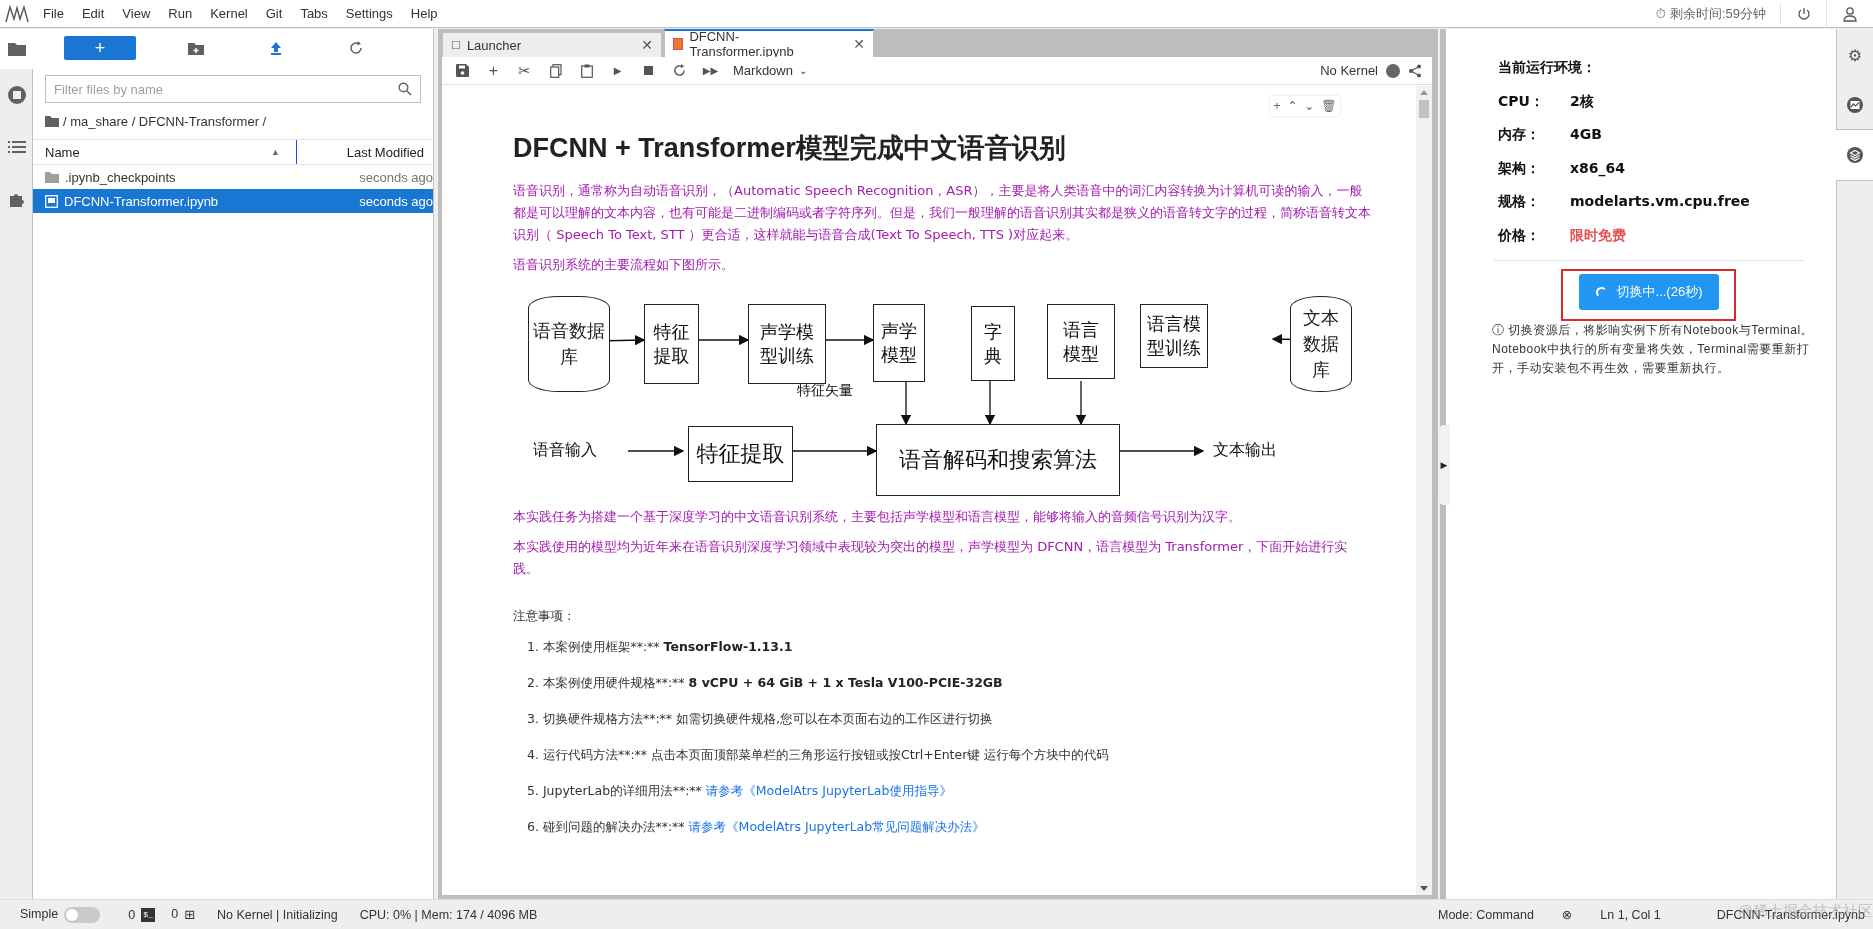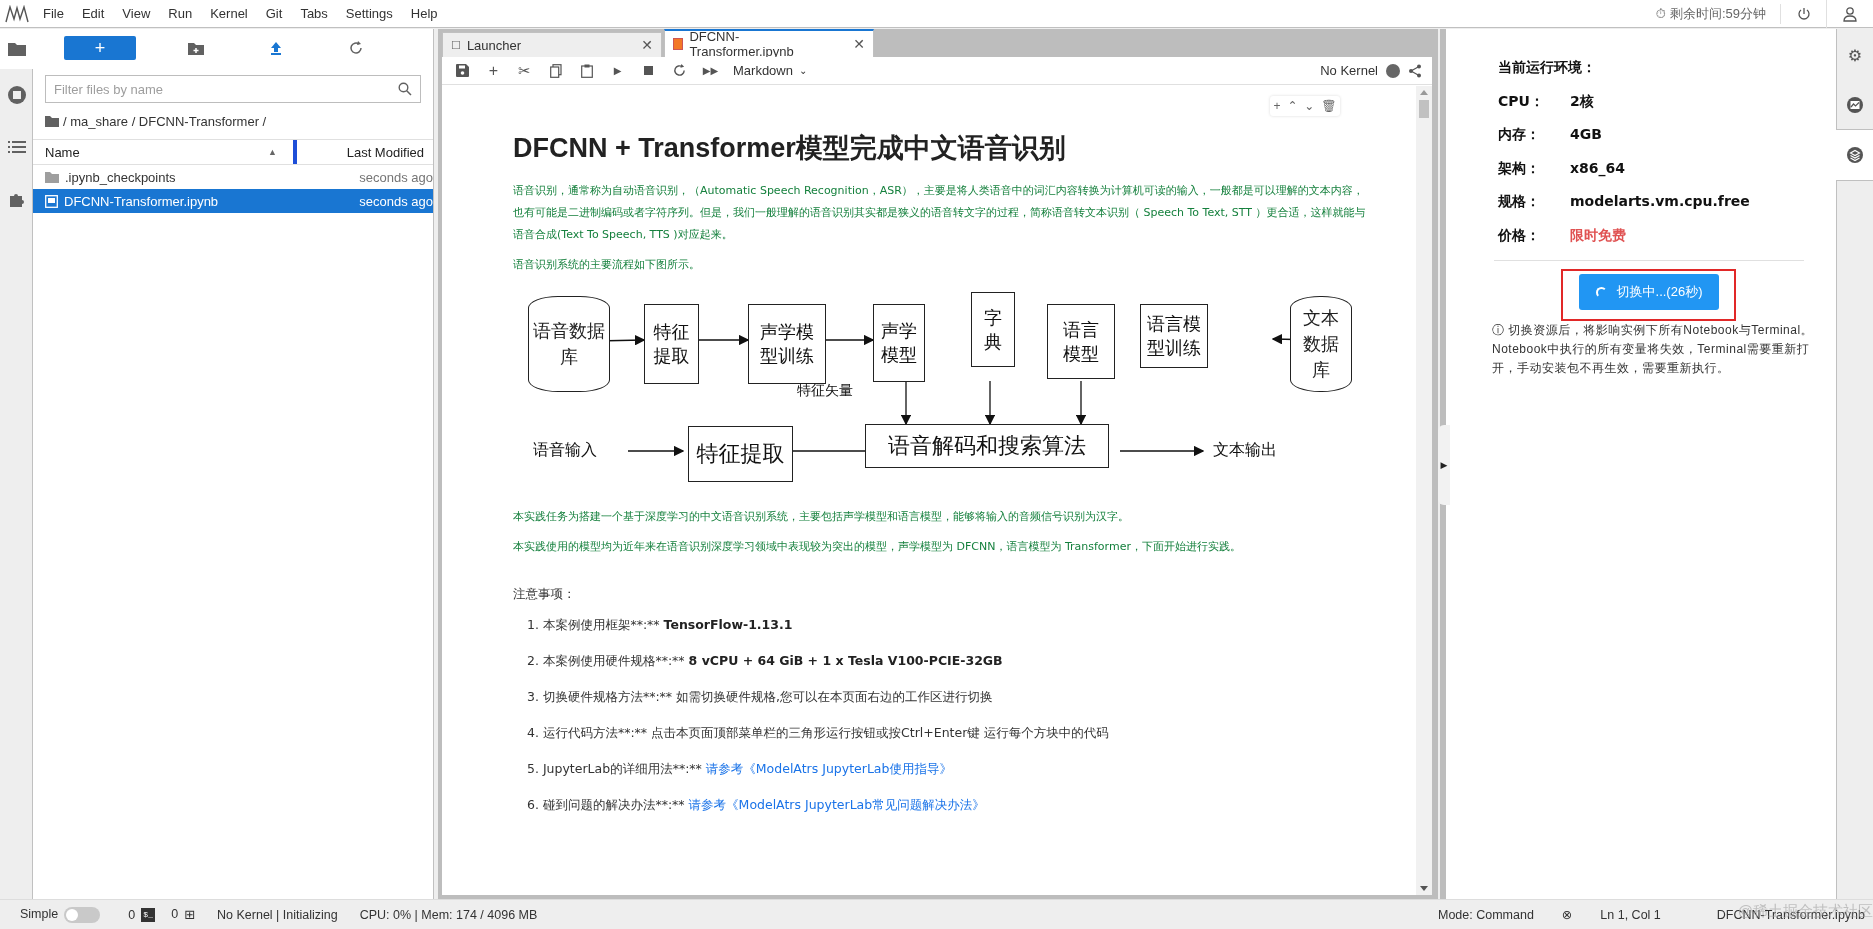--- a/index.html
+++ b/index.html
@@ -16,21 +16,21 @@
 .lb-active{background:#fff;margin-right:-1px;width:34px}
 .file-panel{position:absolute;left:33px;top:29px;width:401px;height:870px;background:#fff;border-right:1px solid #c0c0c0}
 .fp-toolbar{height:38px;display:flex;align-items:center;padding:0 0 0 37px}
 .new-btn{width:72px;height:24px;background:#1976d2;color:#fff;border-radius:2px;display:flex;align-items:center;justify-content:center;font-size:18px;margin-left:-6px}
 .fp-btn{width:80px;height:24px;display:flex;align-items:center;justify-content:center;color:#616161}
 .filter{margin:8px 12px 0 12px;height:28px;border:1px solid #bdbdbd;display:flex;align-items:center;padding:0 8px;color:#999}
 .filter input{border:none;outline:none;flex:1;font-size:13px;font-family:Liberation Sans, sans-serif;color:#333}
 .filter input::placeholder{color:#9e9e9e}
 .crumbs{margin:8px 12px 0 12px;height:20px;display:flex;align-items:center;gap:4px;color:#333;font-size:13px}
 .list-head{margin-top:8px;height:26px;border-top:1px solid #e0e0e0;border-bottom:1px solid #e0e0e0;display:flex;align-items:center;font-size:13px;color:#222}
-.lh-name{flex:1;padding-left:12px;display:flex;justify-content:space-between;padding-right:16px;border-right:4px solid #1d4ed8;height:100%;align-items:center}
+.lh-name{flex:1;padding-left:12px;display:flex;justify-content:space-between;padding-right:16px;border-right:1px solid #1d4ed8;height:100%;align-items:center}
 .lh-mod{width:136px;text-align:right;padding-right:9px}
 .row{height:24px;display:flex;align-items:center;font-size:13px;color:#333}
 .row .nm{flex:1;padding-left:12px;display:flex;align-items:center;gap:6px}
 .row .md{width:136px;text-align:right;color:#757575}
 .row.sel{background:#1976d2;color:#fff}
 .row.sel .md{color:#fff}
 .main{position:absolute;left:438px;top:29px;width:1000px;height:870px;background:#bdbdbd}
 .tabbar{height:28px;display:flex;align-items:flex-end;padding-left:4px;gap:2px}
 .tab{height:25px;padding:0 8px;display:flex;align-items:center;gap:6px;font-size:13px;background:#eee;border:1px solid #c0c0c0;border-bottom:none;color:#333}
 .tab.active{background:#fff;border-top:2px solid #1976d2;height:28px}
@@ -43,21 +43,21 @@
 .kdot{width:14px;height:14px;border-radius:50%;background:#666}
 .nb-body{position:absolute;left:0;top:29px;width:990px;height:809px;overflow:hidden}
 .cell-tools{position:absolute;left:828px;top:10px;width:70px;height:20px;border-radius:3px;box-shadow:0 0 3px rgba(0,0,0,.15);display:flex;align-items:center;justify-content:space-around;color:#666;font-size:12px;background:#fff}
 .scrollbar{position:absolute;right:0;top:0;width:16px;height:809px;background:#f1f1f1}
 .sb-thumb{position:absolute;left:3px;top:14px;width:10px;height:18px;background:#c1c1c1}
 .sb-up,.sb-down{position:absolute;left:4px;width:0;height:0;border-left:4px solid transparent;border-right:4px solid transparent}
 .sb-up{top:4px;border-bottom:5px solid #999}
 .sb-down{bottom:4px;border-top:5px solid #555}
 .md-content{position:absolute;left:71px;top:0;width:860px;font-family:"DejaVu Sans",sans-serif}
 h1{font-size:27px;font-weight:bold;color:#222;margin-top:44px;margin-bottom:14px;font-family:"Liberation Sans",sans-serif}
-.p{font-size:11px;line-height:22px;color:#15803d;margin-bottom:8px}
+.p{font-size:13px;line-height:22px;color:#a21caf;margin-bottom:8px}
 .diagram{position:relative;width:840px;height:200px;margin:10px 0 20px 0}
 .box{position:absolute;border:1.3px solid #222;background:#fff;display:flex;align-items:center;justify-content:center;text-align:center;font-family:"DejaVu Serif",serif;font-size:18px;line-height:24px;color:#111}
 .cyl{position:absolute;border:1.3px solid #222;border-radius:30px/12px;display:flex;align-items:center;justify-content:center;text-align:center;font-family:"DejaVu Serif",serif;font-size:18px;line-height:26px;background:#fff}
 .dlabel{position:absolute;font-family:"DejaVu Serif",serif;font-size:16px;color:#111}
 .notes-title{font-size:12.5px;color:#333;margin-top:20px;margin-bottom:12px}
 ol{padding-left:14px;list-style:none}
 ol li{font-size:12.5px;line-height:20px;color:#333;margin-bottom:16px}
 ol li b{font-weight:bold;color:#222}
 ol li a{color:#1a73e8;text-decoration:none}
 .collapse-h{position:absolute;left:1438px;top:425px;width:12px;height:80px;background:#f2f2f2;border-radius:6px 0 0 6px;display:flex;align-items:center;justify-content:center}
@@ -319,28 +319,28 @@
               <line x1="568" y1="95" x2="568" y2="138"></line>
               <line x1="115" y1="165" x2="170" y2="165"></line>
               <line x1="275" y1="165" x2="363" y2="165"></line>
               <line x1="607" y1="165" x2="690" y2="165"></line>
             </g>
           </svg>
           <div class="cyl" style="left:15px;top:10px;width:82px;height:96px;padding:4px">语音数据库</div>
           <div class="box" style="left:131px;top:18px;width:55px;height:80px;padding:0 6px">特征提取</div>
           <div class="box" style="left:235px;top:18px;width:78px;height:80px;padding:0 6px">声学模型训练</div>
           <div class="box" style="left:360px;top:18px;width:52px;height:78px;padding:0 5px">声学模型</div>
-          <div class="box" style="left:458px;top:6px;width:44px;height:75px;padding:0 11px">字典</div>
+          <div class="box" style="left:458px;top:20px;width:44px;height:75px;padding:0 11px">字典</div>
           <div class="box" style="left:534px;top:18px;width:68px;height:75px;padding:0 12px">语言模型</div>
           <div class="box" style="left:627px;top:18px;width:68px;height:64px;padding:0 4px">语言模型训练</div>
           <div class="cyl" style="left:777px;top:10px;width:62px;height:96px;padding:4px">文本数据库</div>
           <div class="dlabel" style="left:284px;top:96px;font-size:14px">特征矢量</div>
           <div class="dlabel" style="left:20px;top:154px">语音输入</div>
           <div class="box" style="left:175px;top:140px;width:105px;height:56px;font-size:22px">特征提取</div>
-          <div class="box" style="left:352px;top:138px;width:244px;height:44px;font-size:22px">语音解码和搜索算法</div>
+          <div class="box" style="left:363px;top:138px;width:244px;height:72px;font-size:22px">语音解码和搜索算法</div>
           <div class="dlabel" style="left:700px;top:154px">文本输出</div>
         </div>
 
         <div class="p" style="margin-top:16px">本实践任务为搭建一个基于深度学习的中文语音识别系统，主要包括声学模型和语言模型，能够将输入的音频信号识别为汉字。</div>
         <div class="p">本实践使用的模型均为近年来在语音识别深度学习领域中表现较为突出的模型，声学模型为 DFCNN，语言模型为 Transformer，下面开始进行实践。</div>
         <div class="notes-title" style="margin-top:28px">注意事项：</div>
         <ol>
           <li><span>1. 本案例使用框架**:** </span><b>TensorFlow-1.13.1</b></li>
           <li><span>2. 本案例使用硬件规格**:** </span><b>8 vCPU + 64 GiB + 1 x Tesla V100-PCIE-32GB</b></li>
           <li><span>3. 切换硬件规格方法**:** 如需切换硬件规格,您可以在本页面右边的工作区进行切换</span></li>

